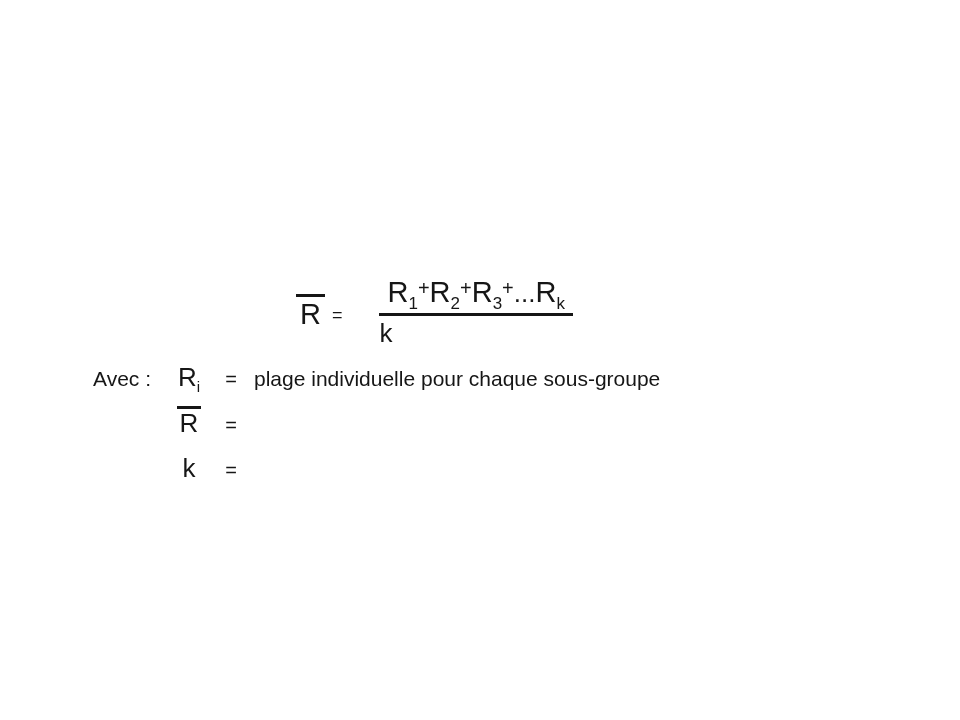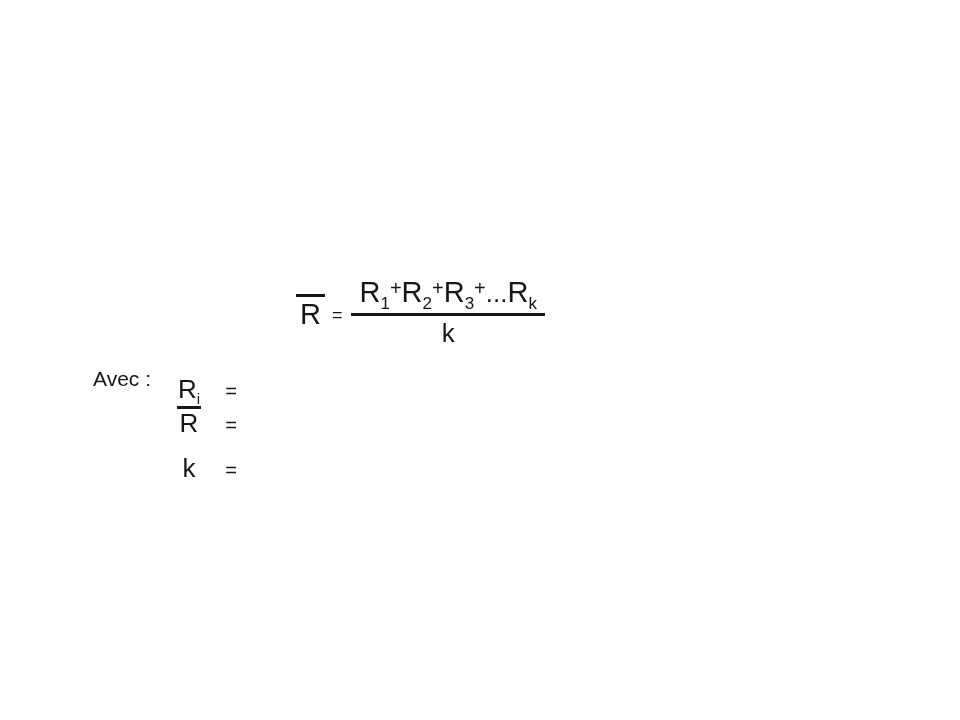--- a/index.html
+++ b/index.html
@@ -32,21 +32,22 @@
     padding: 2px 4px 0 4px;
     font-size: 29px;
     line-height: 1.1;
   }
   .f-eq {
     font-size: 18px;
     margin: 8px 9px 0 7px;
   }
   .fraction {
     display: inline-block;
-    text-align: center;
+    text-align: left;
+    margin-left: 28px;
   }
   .f-num {
     display: block;
     font-size: 29px;
     line-height: 1.15;
     padding: 0 8px 4px 8px;
     border-bottom: 3px solid #161616;
     white-space: nowrap;
   }
   .f-num sub {
@@ -74,21 +75,21 @@
     top: 367px;
     font-size: 21px;
     text-align: center;
   }
   .def-row {
     position: absolute;
     display: flex;
     align-items: baseline;
     white-space: nowrap;
   }
-  .row-1 { left: 164px; top: 361px; margin-top: 12px; }
+  .row-1 { left: 164px; top: 361px; }
   .row-2 { left: 164px; top: 406px; }
   .row-3 { left: 164px; top: 452px; }
   .sym-cell {
     display: inline-block;
     width: 50px;
     text-align: center;
     font-size: 26px;
     line-height: 1.25;
   }
   .sym-cell sub {
@@ -124,20 +125,21 @@
       <span class="f-num"><span><span>R</span><sub>1</sub></span><span class="f-plus">+</span><span><span>R</span><sub>2</sub></span><span class="f-plus">+</span><span><span>R</span><sub>3</sub></span><span class="f-plus">+</span><span class="f-dots">...</span><span><span>R</span><sub>k</sub></span></span>
       <span class="f-den">k</span>
     </span>
   </div>
 
   <div class="avec">Avec :</div>
 
   <div class="def-row row-1">
     <span class="sym-cell"><span>R</span><sub>i</sub></span>
     <span class="eq-cell">=</span>
+    <span class="def-text">plage individuelle pour chaque sous-groupe</span>
   </div>
 
   <div class="def-row row-2">
     <span class="sym-cell"><span class="overbar"><span>R</span></span></span>
     <span class="eq-cell">=</span>
   </div>
 
   <div class="def-row row-3">
     <span class="sym-cell"><span>k</span></span>
     <span class="eq-cell">=</span>

